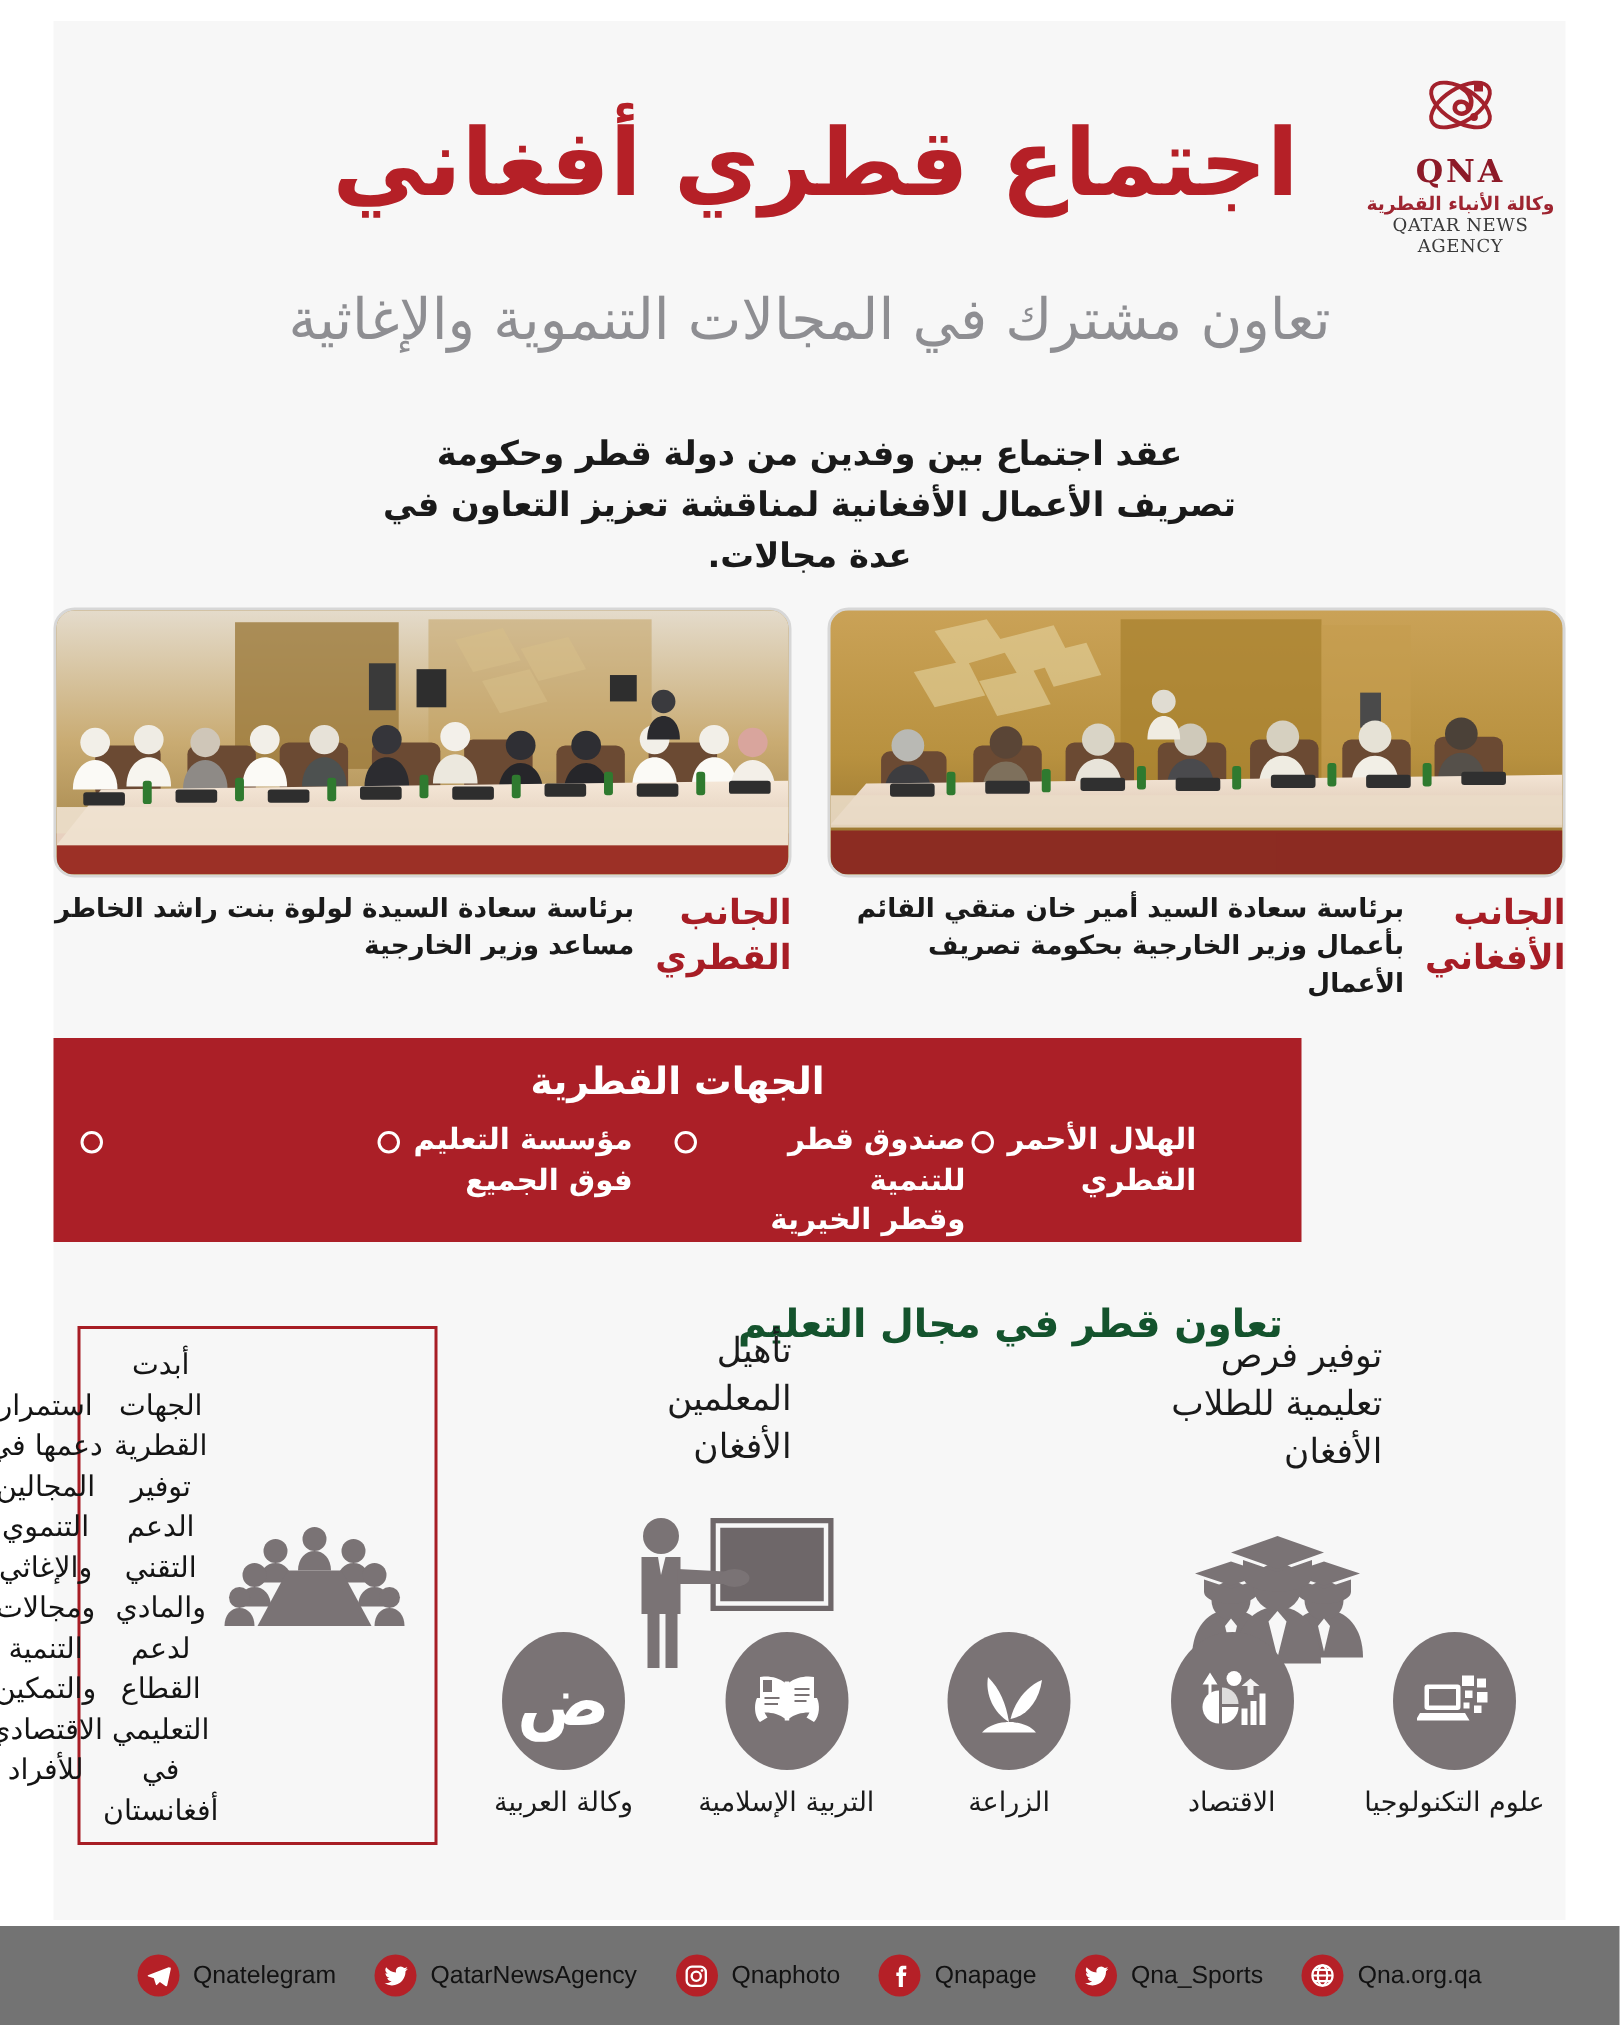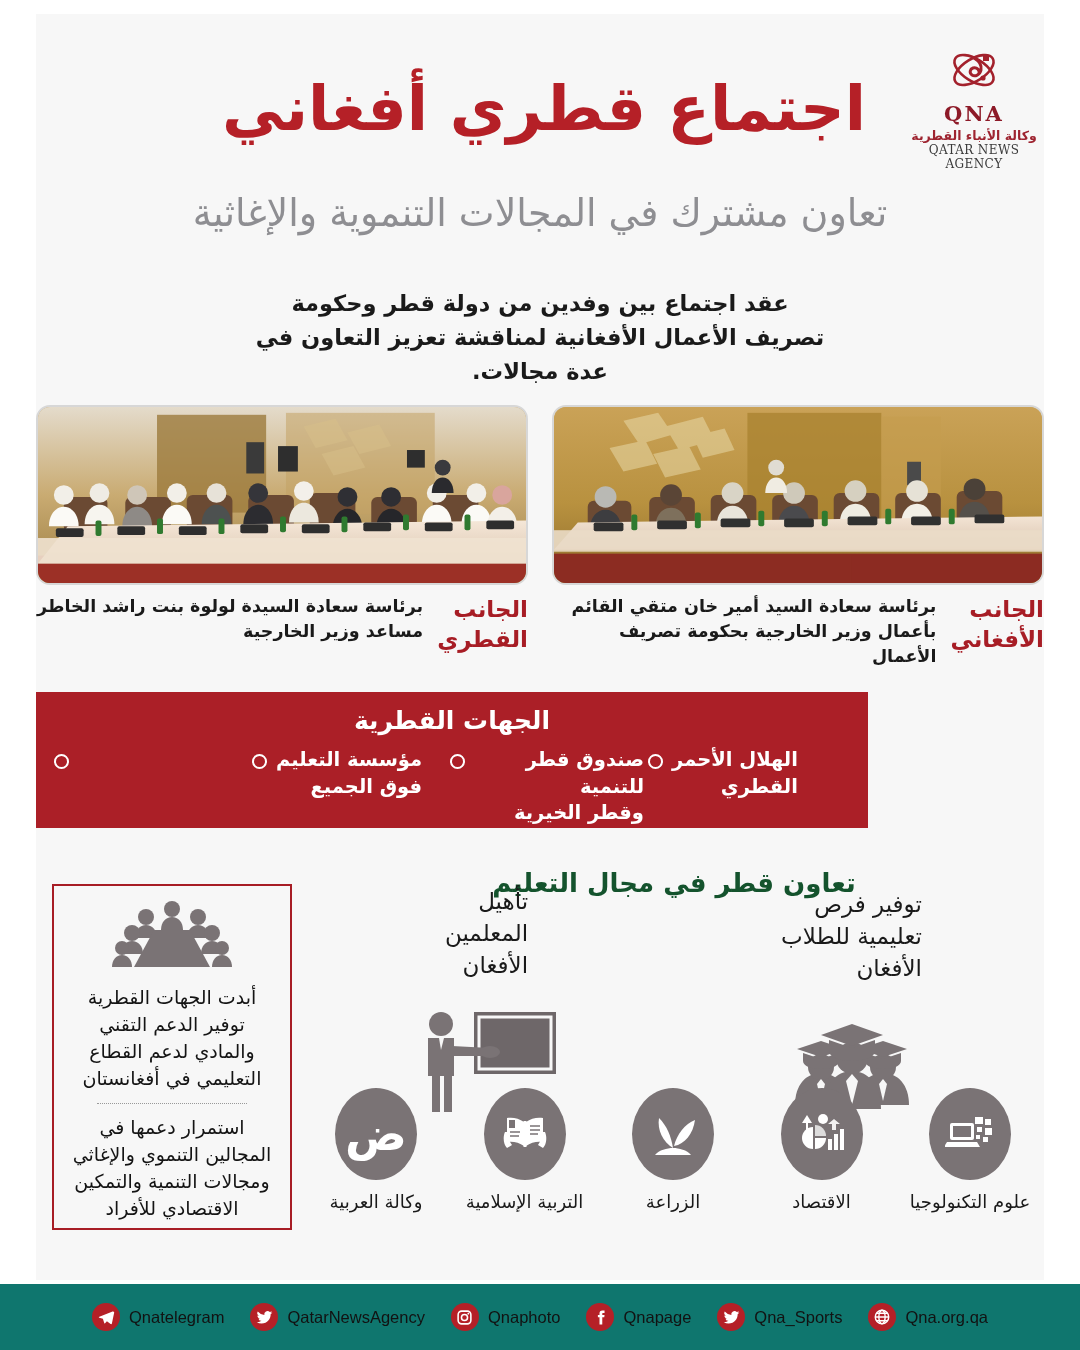--- a/index.html
+++ b/index.html
@@ -146,36 +146,36 @@
   }
   .subj-label{
     margin-top:11px; font-size:18px; font-weight:400; color:#1a1a1a;
     text-align:center; line-height:1.25;
   }
 
   
   .sidebox{
     position:absolute; left:52px; top:884px; width:240px; height:346px;
     border:2px solid #a71d25; background:#f7f7f7;
-    display:flex; flex-direction:column; align-items:center;
+    display:flex; flex-direction:row; align-items:center;
     padding:14px 16px 10px;
   }
   .sidebox-icon{ margin-bottom:8px; }
   .sidebox-text{
     font-size:19px; font-weight:400; color:#141414; line-height:1.42;
     text-align:center;
   }
   .sidebox-div{
     width:150px; border-top:1.5px dotted #999; margin:11px 0 10px;
   }
 
   
   .footer{
     position:absolute; left:0; top:1284px; width:1080px; height:66px;
-    background:#0f766e;
+    background:#737373;
     display:flex; flex-direction:row-reverse; align-items:center;
     justify-content:center; gap:26px;
   }
   .social{ display:flex; flex-direction:row-reverse; align-items:center; gap:9px; }
   .social-icon{
     width:28px; height:28px; border-radius:50%;
     background:#b52027;
     display:flex; align-items:center; justify-content:center;
     flex:0 0 auto;
   }

